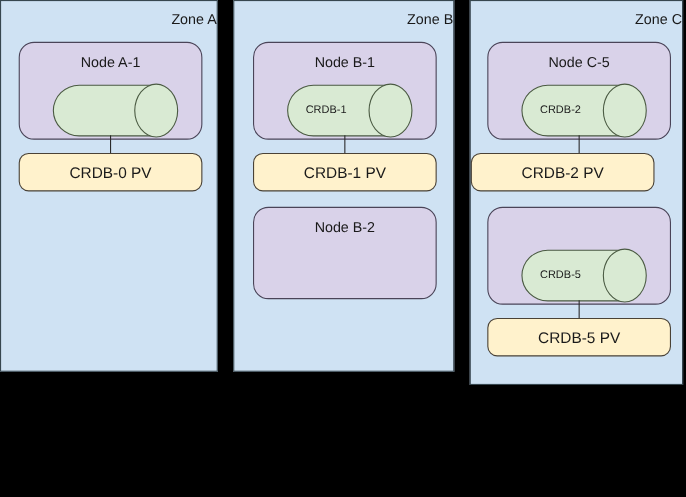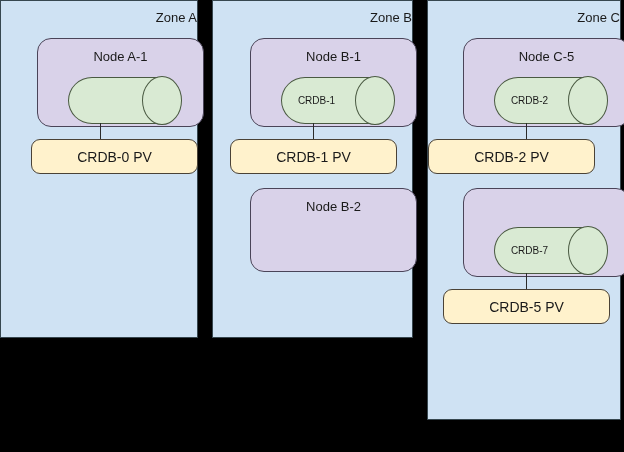--- a/index.html
+++ b/index.html
@@ -31,21 +31,20 @@
     color: #1a1a1a;
     line-height: 16px;
     white-space: nowrap;
   }
   .node {
     position: absolute;
     background: #d9d2e9;
     border: 1px solid #4a4458;
     border-radius: 14px;
     box-sizing: border-box;
-    margin-left: 20px;
   }
   .node-title {
     position: absolute;
     left: 0;
     right: 0;
     top: 10px;
     text-align: center;
     font-size: 13px;
     color: #1a1a1a;
     line-height: 16px;
@@ -121,21 +120,21 @@
     <div class="node" style="left:16px; top:37px; width:167px; height:89px;">
       <div class="node-title">Node A-1</div>
       <div class="cylinder" style="left:30px; top:38px; width:113px; height:47px;">
         <div class="cyl-body"></div>
         <div class="cyl-cap"></div>
       </div>
     </div>
 
     <div class="connector" style="left:99px; top:122px; height:17px;"></div>
 
-    <div class="pv" style="left:16px; top:138px; width:167px; height:35px;margin-left:14px;">CRDB-0 PV</div>
+    <div class="pv" style="left:16px; top:138px; width:167px; height:35px;">CRDB-0 PV</div>
   </div>
 
   <div class="zone" style="left:212px; top:0px; width:201px; height:338px;">
     <div class="zone-title">Zone B</div>
 
     <div class="node" style="left:17px; top:37px; width:167px; height:89px;">
       <div class="node-title">Node B-1</div>
       <div class="cylinder" style="left:30px; top:38px; width:113px; height:47px;">
         <div class="cyl-body"></div>
         <div class="cyl-cap"></div>
@@ -145,41 +144,41 @@
 
     <div class="connector" style="left:100px; top:122px; height:17px;"></div>
 
     <div class="pv" style="left:17px; top:138px; width:167px; height:35px;">CRDB-1 PV</div>
 
     <div class="node" style="left:17px; top:187px; width:167px; height:84px;">
       <div class="node-title">Node B-2</div>
     </div>
   </div>
 
-  <div class="zone" style="left:427px; top:0px; width:194px; height:420px;">
+  <div class="zone" style="left:427px; top:0px; width:194px; height:350px;">
     <div class="zone-title">Zone C</div>
 
     <div class="node" style="left:15px; top:37px; width:167px; height:89px;">
       <div class="node-title">Node C-5</div>
       <div class="cylinder" style="left:30px; top:38px; width:113px; height:47px;">
         <div class="cyl-body"></div>
         <div class="cyl-cap"></div>
         <div class="cyl-label">CRDB-2</div>
       </div>
     </div>
 
     <div class="connector" style="left:98px; top:122px; height:17px;"></div>
 
     <div class="pv" style="left:0; top:138px; width:167px; height:35px;">CRDB-2 PV</div>
 
     <div class="node" style="left:15px; top:187px; width:167px; height:89px;">
       <div class="cylinder" style="left:30px; top:38px; width:113px; height:47px;">
         <div class="cyl-body"></div>
         <div class="cyl-cap"></div>
-        <div class="cyl-label">CRDB-7</div>
+        <div class="cyl-label">CRDB-5</div>
       </div>
     </div>
 
     <div class="connector" style="left:98px; top:272px; height:17px;"></div>
 
     <div class="pv" style="left:15px; top:288px; width:167px; height:35px;">CRDB-5 PV</div>
   </div>
 
 </div>
 

